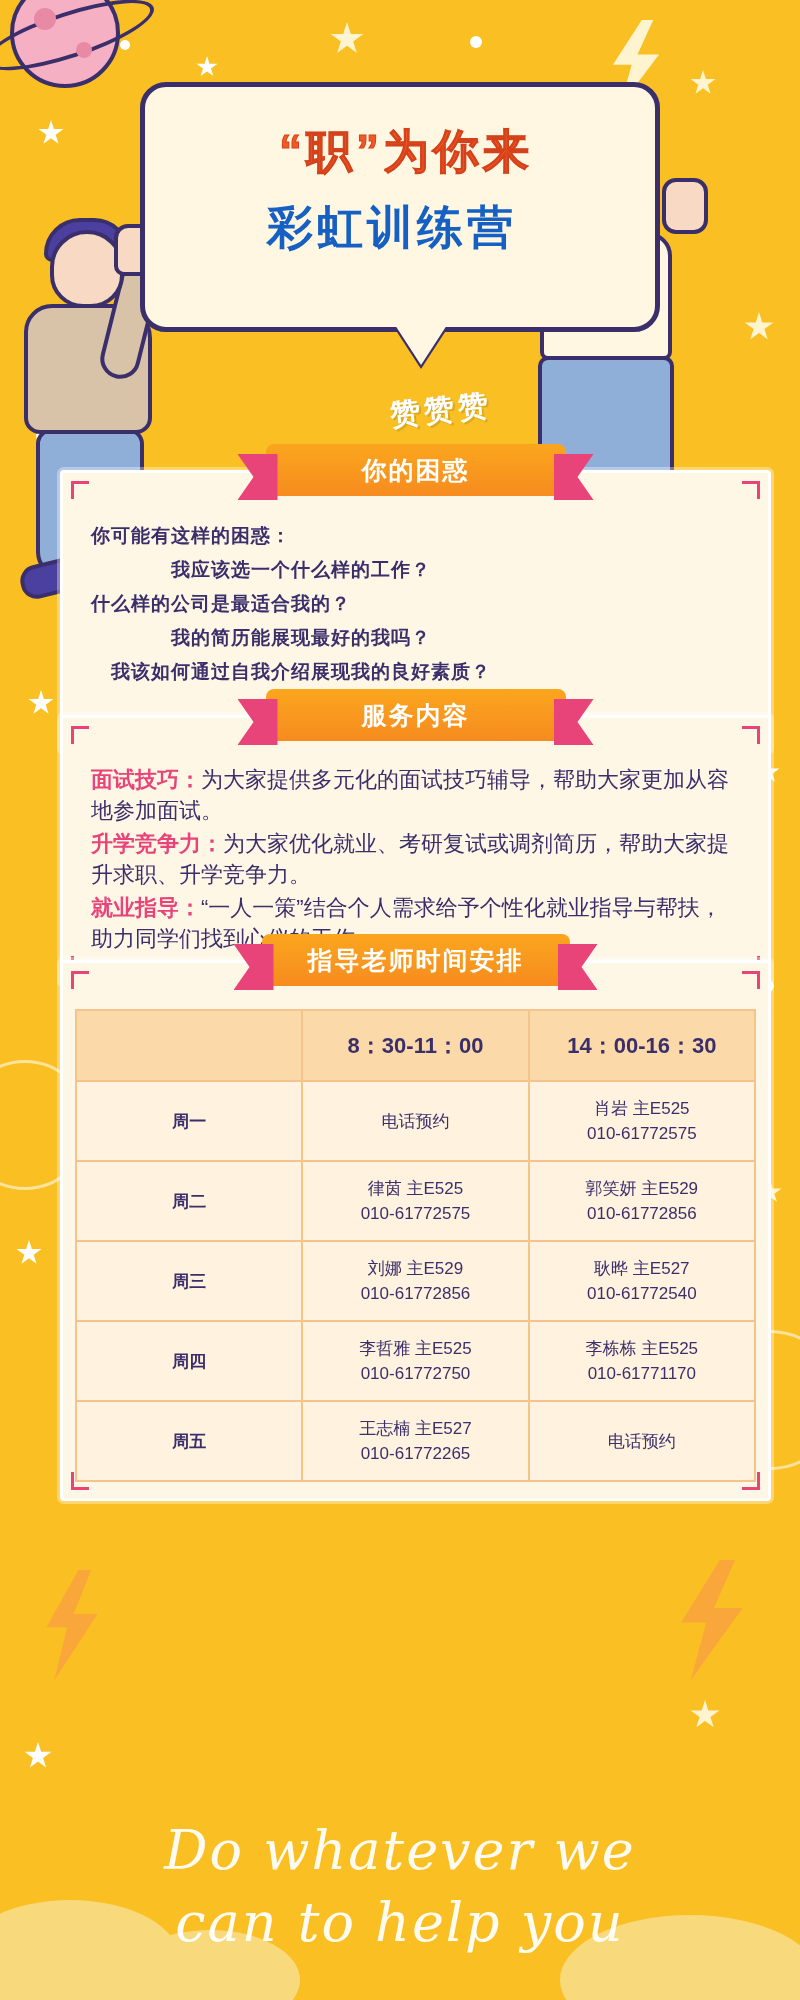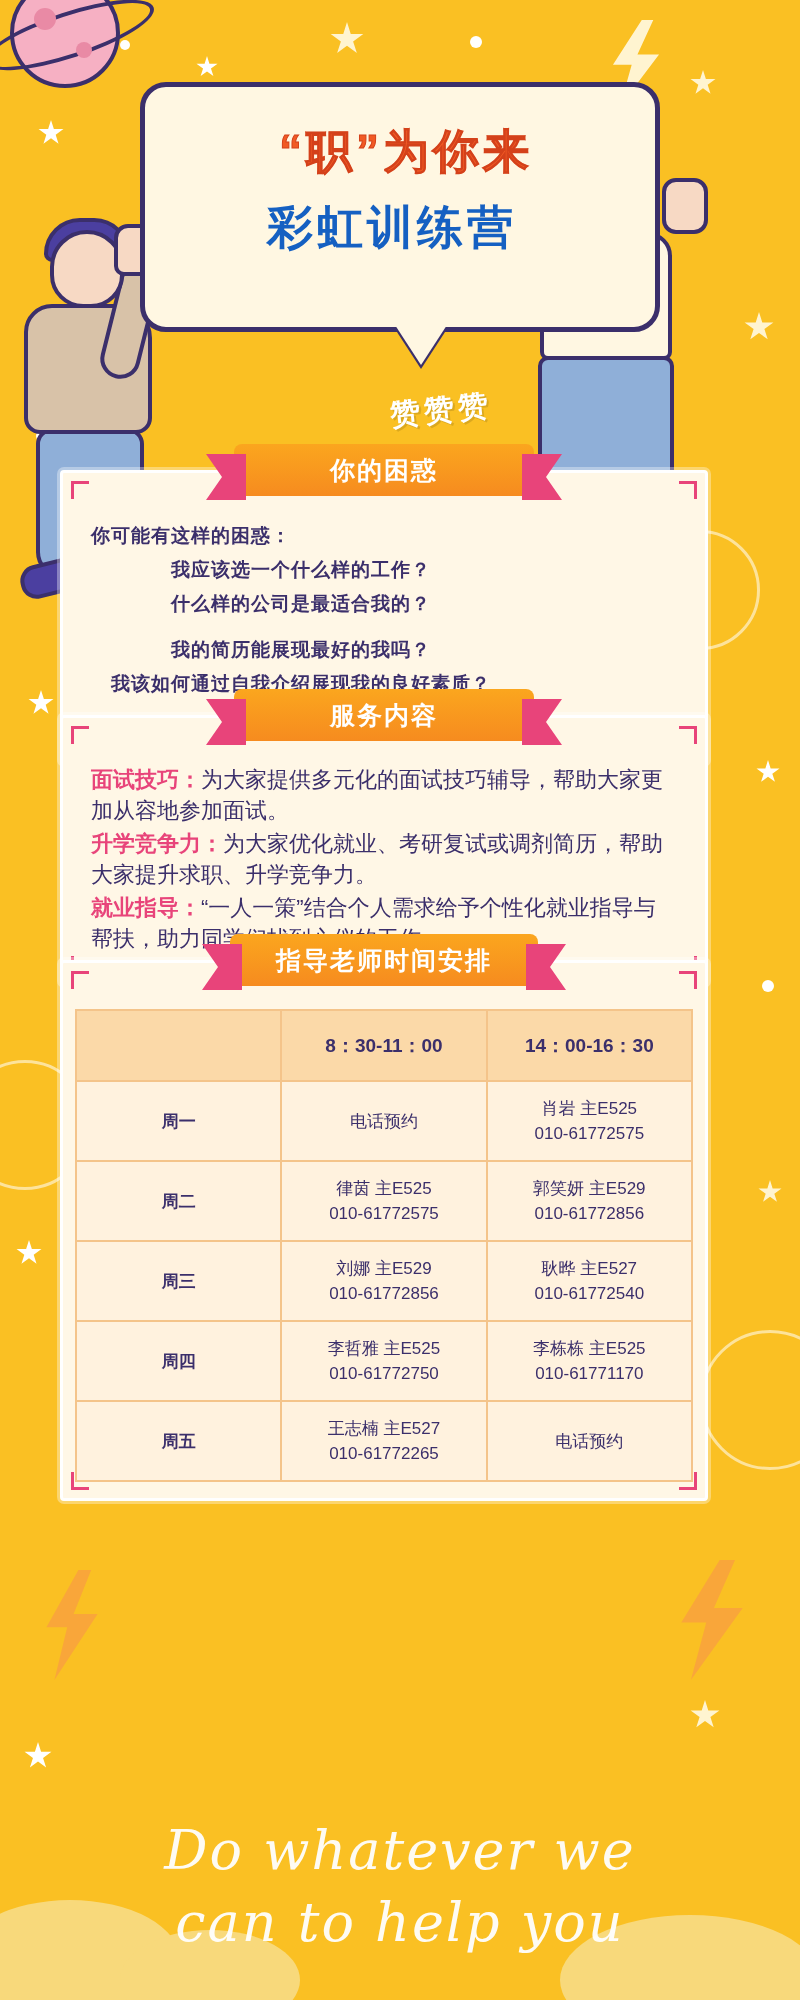--- a/index.html
+++ b/index.html
@@ -115,21 +115,21 @@
   .woman .mouth { position: absolute; left: 96px; top: 80px; width: 22px; height: 16px; background:#fff; border:3px solid #3b2f6b; border-radius: 0 0 12px 12px; }
   .woman .body { position: absolute; left: 40px; top: 112px; width: 132px; height: 128px; background:#FFF7E2; border:4px solid #3b2f6b; border-radius: 24px 24px 8px 8px; }
   .woman .starbadge { position: absolute; left: 80px; top: 150px; width: 38px; height: 38px; background:#F15A24; clip-path: polygon(50% 0%, 61% 35%, 98% 35%, 68% 57%, 79% 91%, 50% 70%, 21% 91%, 32% 57%, 2% 35%, 39% 35%); }
   .woman .skirt { position: absolute; left: 38px; top: 236px; width: 136px; height: 150px; background:#8FAFD8; border:4px solid #3b2f6b; border-radius: 10px 10px 26px 26px; }
   .woman .shoe { position: absolute; left: 48px; top: 384px; width: 62px; height: 30px; background:#C98B6B; border:4px solid #3b2f6b; border-radius: 14px; }
   .woman .shoe2 { left: 120px; top: 386px; }
   .woman .armL { position: absolute; left: 6px; top: 60px; width: 46px; height: 56px; background:#F7D9C4; border:4px solid #3b2f6b; border-radius: 14px; }
   .woman .armR { position: absolute; left: 162px; top: 58px; width: 46px; height: 56px; background:#F7D9C4; border:4px solid #3b2f6b; border-radius: 14px; }
 
   
-  .section { position: absolute; left: 60px; width: 648px; }
+  .section { position: absolute; left: 60px; width: 711px; }
   .ribbon {
     position: absolute; left: 50%; transform: translateX(-50%);
     top: -26px;
     height: 52px; min-width: 300px;
     background: linear-gradient(180deg,#FBA61E 0%, #F68B1F 100%);
     border-radius: 8px;
     display: flex; align-items: center; justify-content: center;
     padding: 0 46px;
     color: #fff; font-size: 25px; font-weight: 700; letter-spacing: 2px;
     z-index: 4;
@@ -157,22 +157,22 @@
   .card .c-br { right: 8px; bottom: 8px; border-width: 0 3px 3px 0; }
 
   
   #sec-confusion { top: 470px; }
   .conf-line {
     color: #3b2f6b; font-size: 19px; line-height: 34px; letter-spacing: 1px;
     font-weight: 700;
   }
   .conf-line.i1 { margin-left: 0px; }
   .conf-line.i2 { margin-left: 80px; }
-  .conf-line.i3 { margin-left: 80px; }
-  .conf-line.i4 { margin-left: 80px; margin-top: 12px; }
+  .conf-line.i3 { }
+  .conf-line.i4 { margin-left: 80px; }
   .conf-line.i5 { margin-left: 20px; }
   .conf-line.i6 { margin-left: 220px; letter-spacing: 4px; }
 
   
   #sec-service { top: 715px; }
   .srv-row { font-size: 22px; line-height: 31px; color: #3b2f6b; margin-bottom: 2px; }
   .srv-label { color: #E8447A; font-weight: 700; }
 
   
   #sec-schedule { top: 960px; }
@@ -184,21 +184,21 @@
     border: 2px solid #F4C48A;
     text-align: center;
     color: #3b2f6b;
     font-size: 17px;
     line-height: 25px;
     padding: 14px 4px;
     width: 33.33%;
   }
   table.sched thead th {
     background: #FBD9A8;
-    font-size: 19px;
+    font-size: 22px;
     font-weight: 700;
     padding: 22px 4px;
   }
   table.sched thead th.blank { background: #FBD9A8; }
   table.sched td.day { font-weight: 700; }
   .cell-sub { display: block; }
 
   
   .footer-script {
     position: absolute; left: 0; right: 0; top: 1815px;

